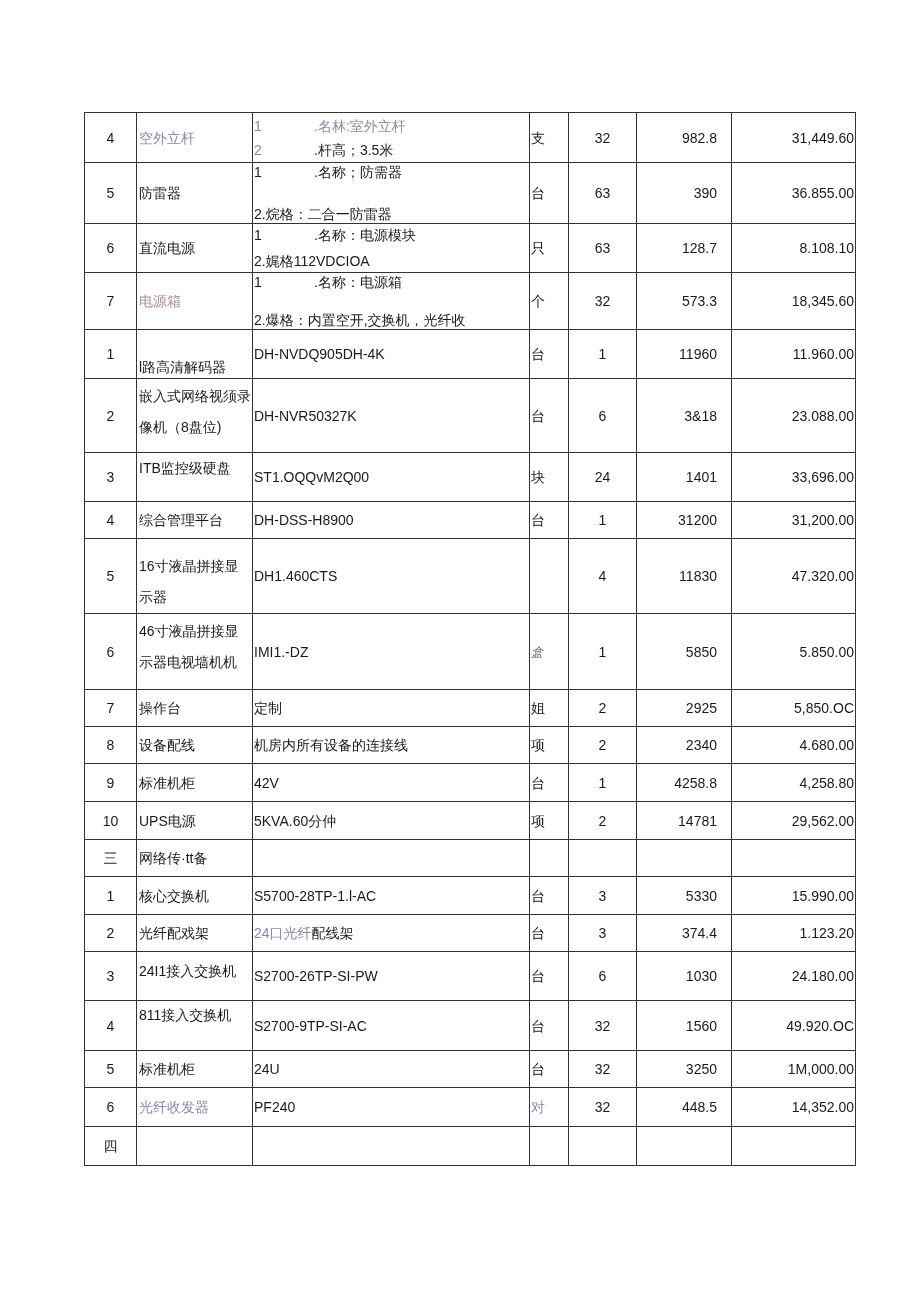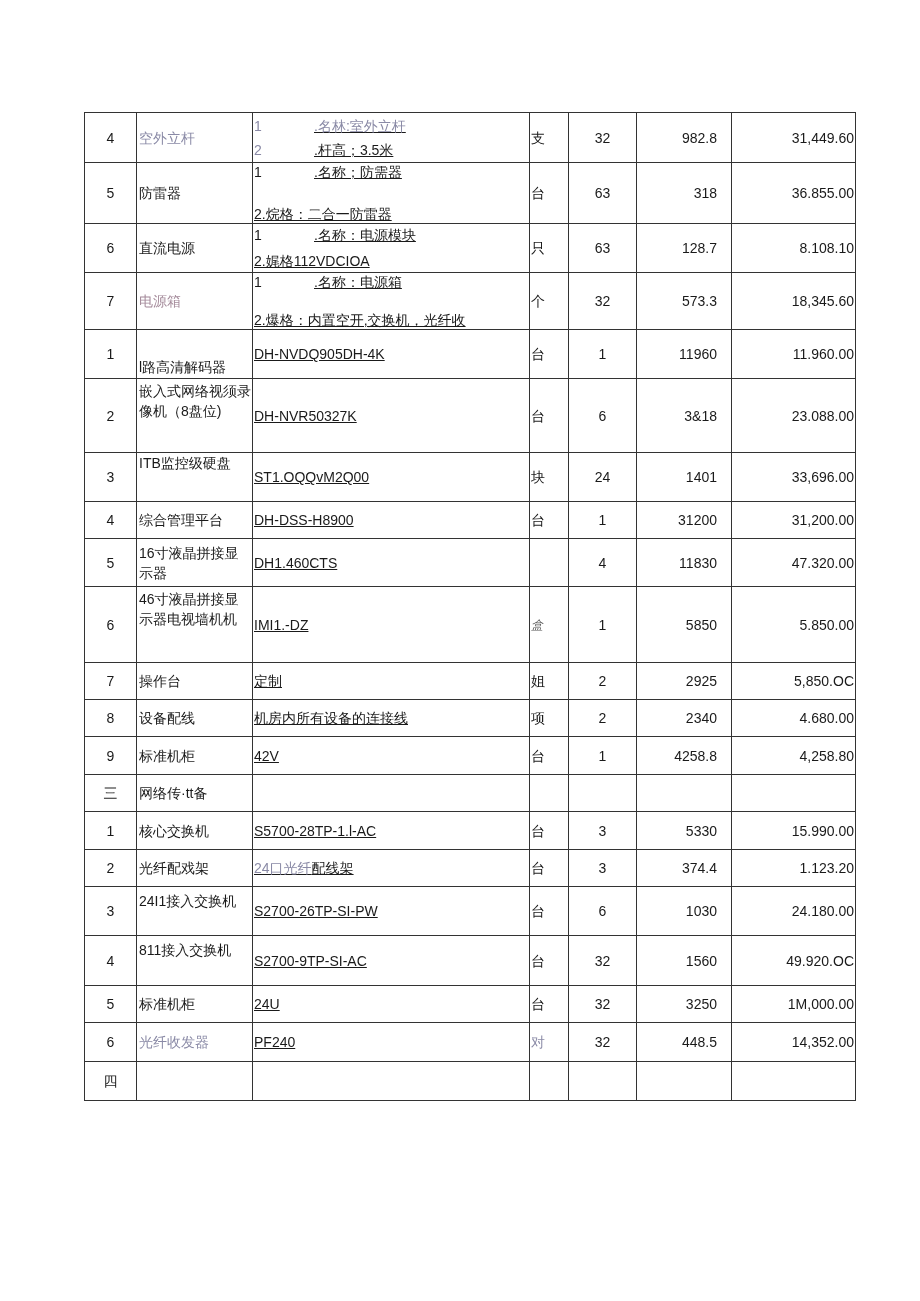--- a/index.html
+++ b/index.html
@@ -8,31 +8,31 @@
   #doc-table td { border: 1px solid #333; padding: 0; vertical-align: middle; line-height: 18px; }
   col.c-no { width: 52px; }
   col.c-name { width: 116px; }
   col.c-spec { width: 277px; }
   col.c-unit { width: 39px; }
   col.c-qty { width: 68px; }
   col.c-price { width: 95px; }
   col.c-total { width: 124px; }
   .no { text-align: center; }
   .name { padding-left: 2px !important; }
-  .spec { padding-left: 1px !important; text-decoration: underline; }
+  .spec { padding-left: 1px !important; }
   .unit { padding-left: 1px !important; }
   .qty { text-align: center; }
   .price { text-align: right; padding-right: 14px !important; }
   .total { text-align: right; padding-right: 1px !important; }
   .total-inner { display: inline-block; width: 110px; text-align: right; }
   .spec-line { display: block; white-space: nowrap; }
   .spec-line .num { display: inline-block; width: 60px; }
   .faded { color: #8a8aa6; }
   .pinkish { color: #a48a9a; }
-  .two-line { display: block; line-height: 20px; }
+  .two-line { display: block; line-height: 31px; }
   .small-glyph { font-size: 12px; font-style: italic; color: #555; }
 </style>
 </head>
 <body>
 
 <table id="doc-table">
   <colgroup>
     <col class="c-no">
       <col class="c-name">
       <col class="c-spec">
@@ -58,21 +58,21 @@
 
     <tr style="height:50px">
       <td class="no">5</td>
       <td class="name">防雷器</td>
       <td class="spec">
         <span class="spec-line"><span class="num">1</span><span>.名称；防需器</span></span>
         <span class="spec-line" style="margin-top:24px"><span>2.烷格：二合一防雷器</span></span>
       </td>
       <td class="unit">台</td>
       <td class="qty">63</td>
-      <td class="price" style="padding-right:0"><span>318</span></td>
+      <td class="price" style="padding-right:0"><span>390</span></td>
       <td class="total"><span class="total-inner">36.855.00</span></td>
     </tr>
 
     <tr style="height:49px">
       <td class="no">6</td>
       <td class="name">直流电源</td>
       <td class="spec">
         <span class="spec-line"><span class="num">1</span><span>.名称：电源模块</span></span>
         <span class="spec-line" style="margin-top:8px"><span>2.娓格112VDCIOA</span></span>
       </td>
@@ -135,21 +135,21 @@
       <td class="name">综合管理平台</td>
       <td class="spec">DH-DSS-H8900</td>
       <td class="unit">台</td>
       <td class="qty">1</td>
       <td class="price">31200</td>
       <td class="total"><span class="total-inner">31,200.00</span></td>
     </tr>
 
     <tr style="height:48px">
       <td class="no">5</td>
-      <td class="name" style="vertical-align:top;padding-top:4px">
+      <td class="name" style="vertical-align:top;padding-top:12px">
           <span class="two-line">16寸液晶拼接显示器</span>
         </td>
       <td class="spec">DH1.460CTS</td>
       <td class="unit"></td>
       <td class="qty">4</td>
       <td class="price">11830</td>
       <td class="total"><span class="total-inner">47.320.00</span></td>
     </tr>
 
     <tr style="height:76px">
@@ -187,20 +187,29 @@
     <tr style="height:38px">
       <td class="no">9</td>
       <td class="name">标准机柜</td>
       <td class="spec">42V</td>
       <td class="unit">台</td>
       <td class="qty">1</td>
       <td class="price" style="padding-right:0"><span>4258.8</span></td>
       <td class="total"><span class="total-inner">4,258.80</span></td>
     </tr>
 
+    <tr style="height:38px">
+      <td class="no">10</td>
+      <td class="name">UPS电源</td>
+      <td class="spec">5KVA.60分仲</td>
+      <td class="unit">项</td>
+      <td class="qty">2</td>
+      <td class="price">14781</td>
+      <td class="total"><span class="total-inner">29,562.00</span></td>
+    </tr>
 
     <tr style="height:37px">
       <td class="no">三</td>
       <td class="name">网络传·tt备</td>
       <td class="spec"></td>
       <td class="unit"></td>
       <td class="qty"></td>
       <td class="price"></td>
       <td class="total"></td>
     </tr>

